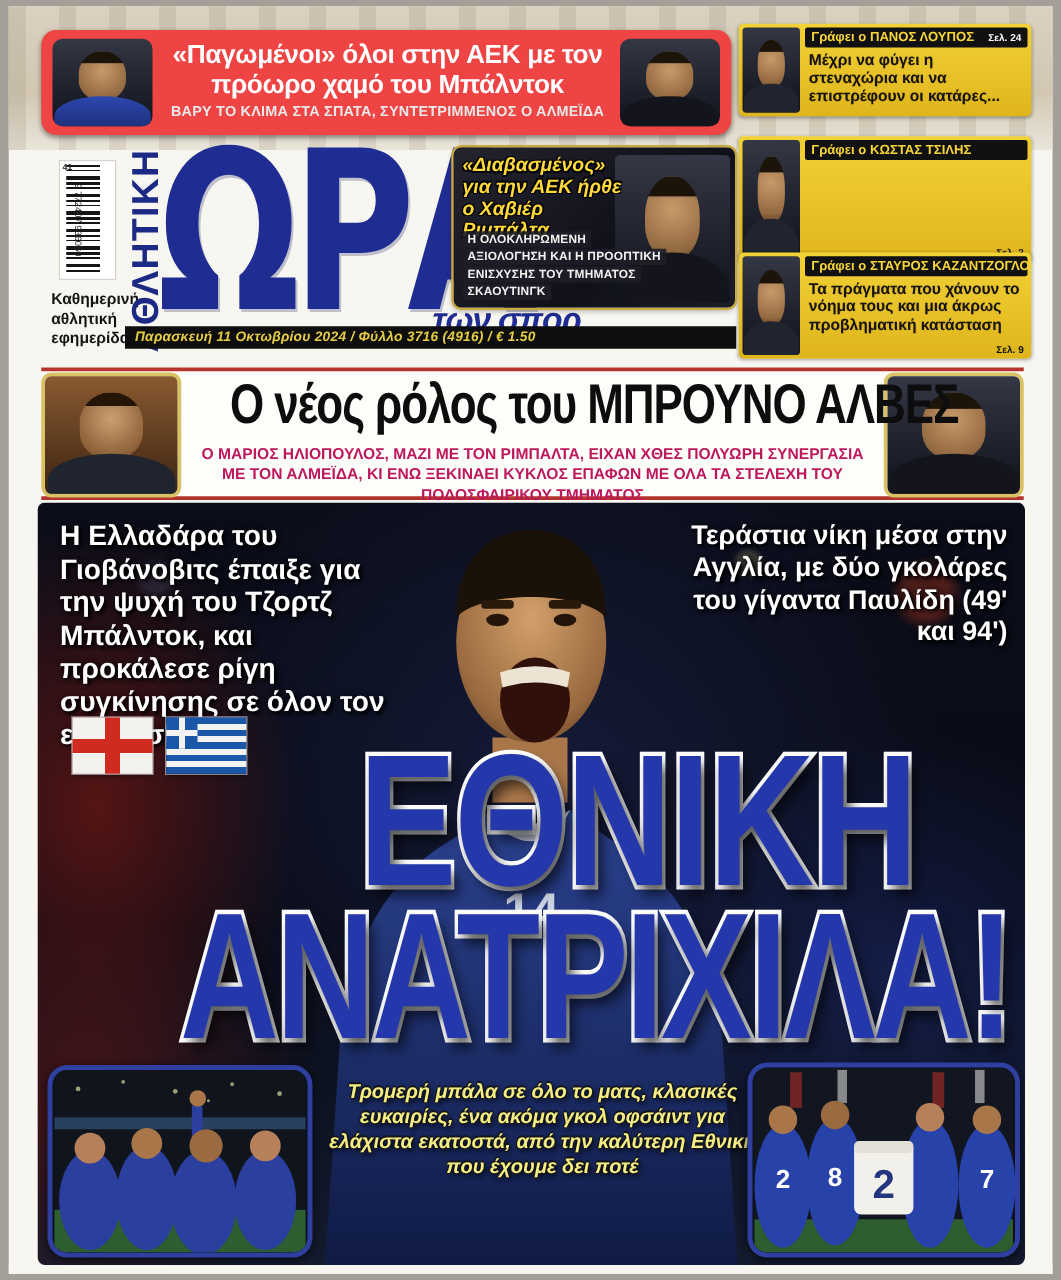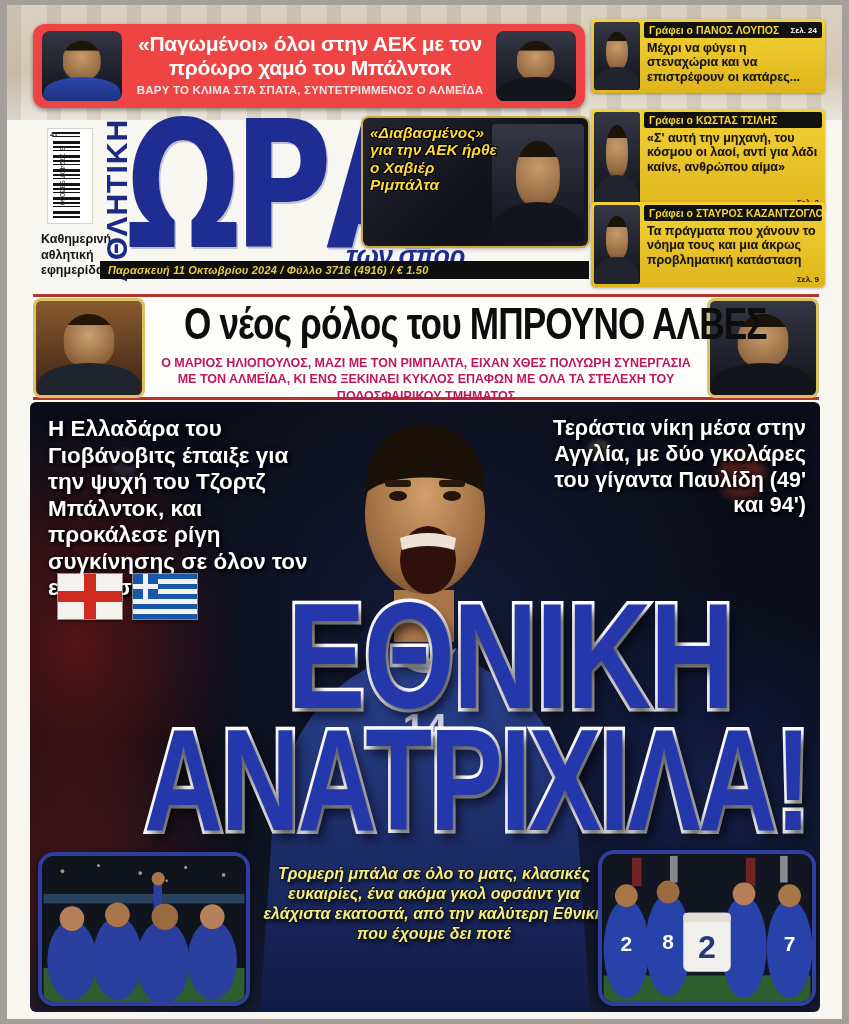--- a/index.html
+++ b/index.html
@@ -169,21 +169,20 @@
       <div class="hl">Μέχρι να φύγει η στεναχώρια και να επιστρέφουν οι κατάρες...</div>
     </div>
   </div>
 
   <div class="ybox" style="top:109px;height:101px;">
     <div class="face ph"></div>
     <div class="body">
       <div class="head">
         <span class="by">Γράφει ο ΚΩΣΤΑΣ ΤΣΙΛΗΣ</span>
       </div>
-      <div class="hl">«Σ' αυτή την μηχανή, του κόσμου οι λαοί, αντί για λάδι καίνε, ανθρώπου αίμα»</div>
       <span class="pg2">Σελ. 3</span>
     </div>
   </div>
 
   <div class="ybox" style="top:202px;height:85px;">
     <div class="face ph"></div>
     <div class="body">
       <div class="head">
         <span class="by">Γράφει ο ΣΤΑΥΡΟΣ ΚΑΖΑΝΤΖΟΓΛΟΥ</span>
       </div>
@@ -198,20 +197,26 @@
     <span class="num">9 772407 936060</span>
   </div>
   <div class="daily">Καθημερινή αθλητική εφημερίδα</div>
   <div class="vert-title">ΑΘΛΗΤΙΚΗ</div>
   <div class="biglogo">ΩΡΑ</div>
   <div class="logosub">των σπορ</div>
 
   <div class="promo">
     <div class="face dark ph"></div>
     <div class="hl">«Διαβασμένος» για την ΑΕΚ ήρθε ο Χαβιέρ Ριμπάλτα</div>
+    <div class="chips">
+      <span class="chip">Η ΟΛΟΚΛΗΡΩΜΕΝΗ</span>
+      <span class="chip">ΑΞΙΟΛΟΓΗΣΗ ΚΑΙ Η ΠΡΟΟΠΤΙΚΗ</span>
+      <span class="chip">ΕΝΙΣΧΥΣΗΣ ΤΟΥ ΤΜΗΜΑΤΟΣ</span>
+      <span class="chip">ΣΚΑΟΥΤΙΝΓΚ</span>
+    </div>
   </div>
 
   <div class="dateline">Παρασκευή 11 Οκτωβρίου 2024 / Φύλλο 3716 (4916) / € 1.50</div>
 
   <div class="band">
     <div class="face warm ph-l"></div>
     <div class="face dark ph-r"></div>
     <div class="hl">Ο νέος ρόλος του ΜΠΡΟΥΝΟ ΑΛΒΕΣ</div>
     <div class="sub">Ο ΜΑΡΙΟΣ ΗΛΙΟΠΟΥΛΟΣ, ΜΑΖΙ ΜΕ ΤΟΝ ΡΙΜΠΑΛΤΑ, ΕΙΧΑΝ ΧΘΕΣ ΠΟΛΥΩΡΗ ΣΥΝΕΡΓΑΣΙΑ ΜΕ ΤΟΝ ΑΛΜΕΪΔΑ, ΚΙ ΕΝΩ ΞΕΚΙΝΑΕΙ ΚΥΚΛΟΣ ΕΠΑΦΩΝ ΜΕ ΟΛΑ ΤΑ ΣΤΕΛΕΧΗ ΤΟΥ ΠΟΔΟΣΦΑΙΡΙΚΟΥ ΤΜΗΜΑΤΟΣ</div>
   </div>

